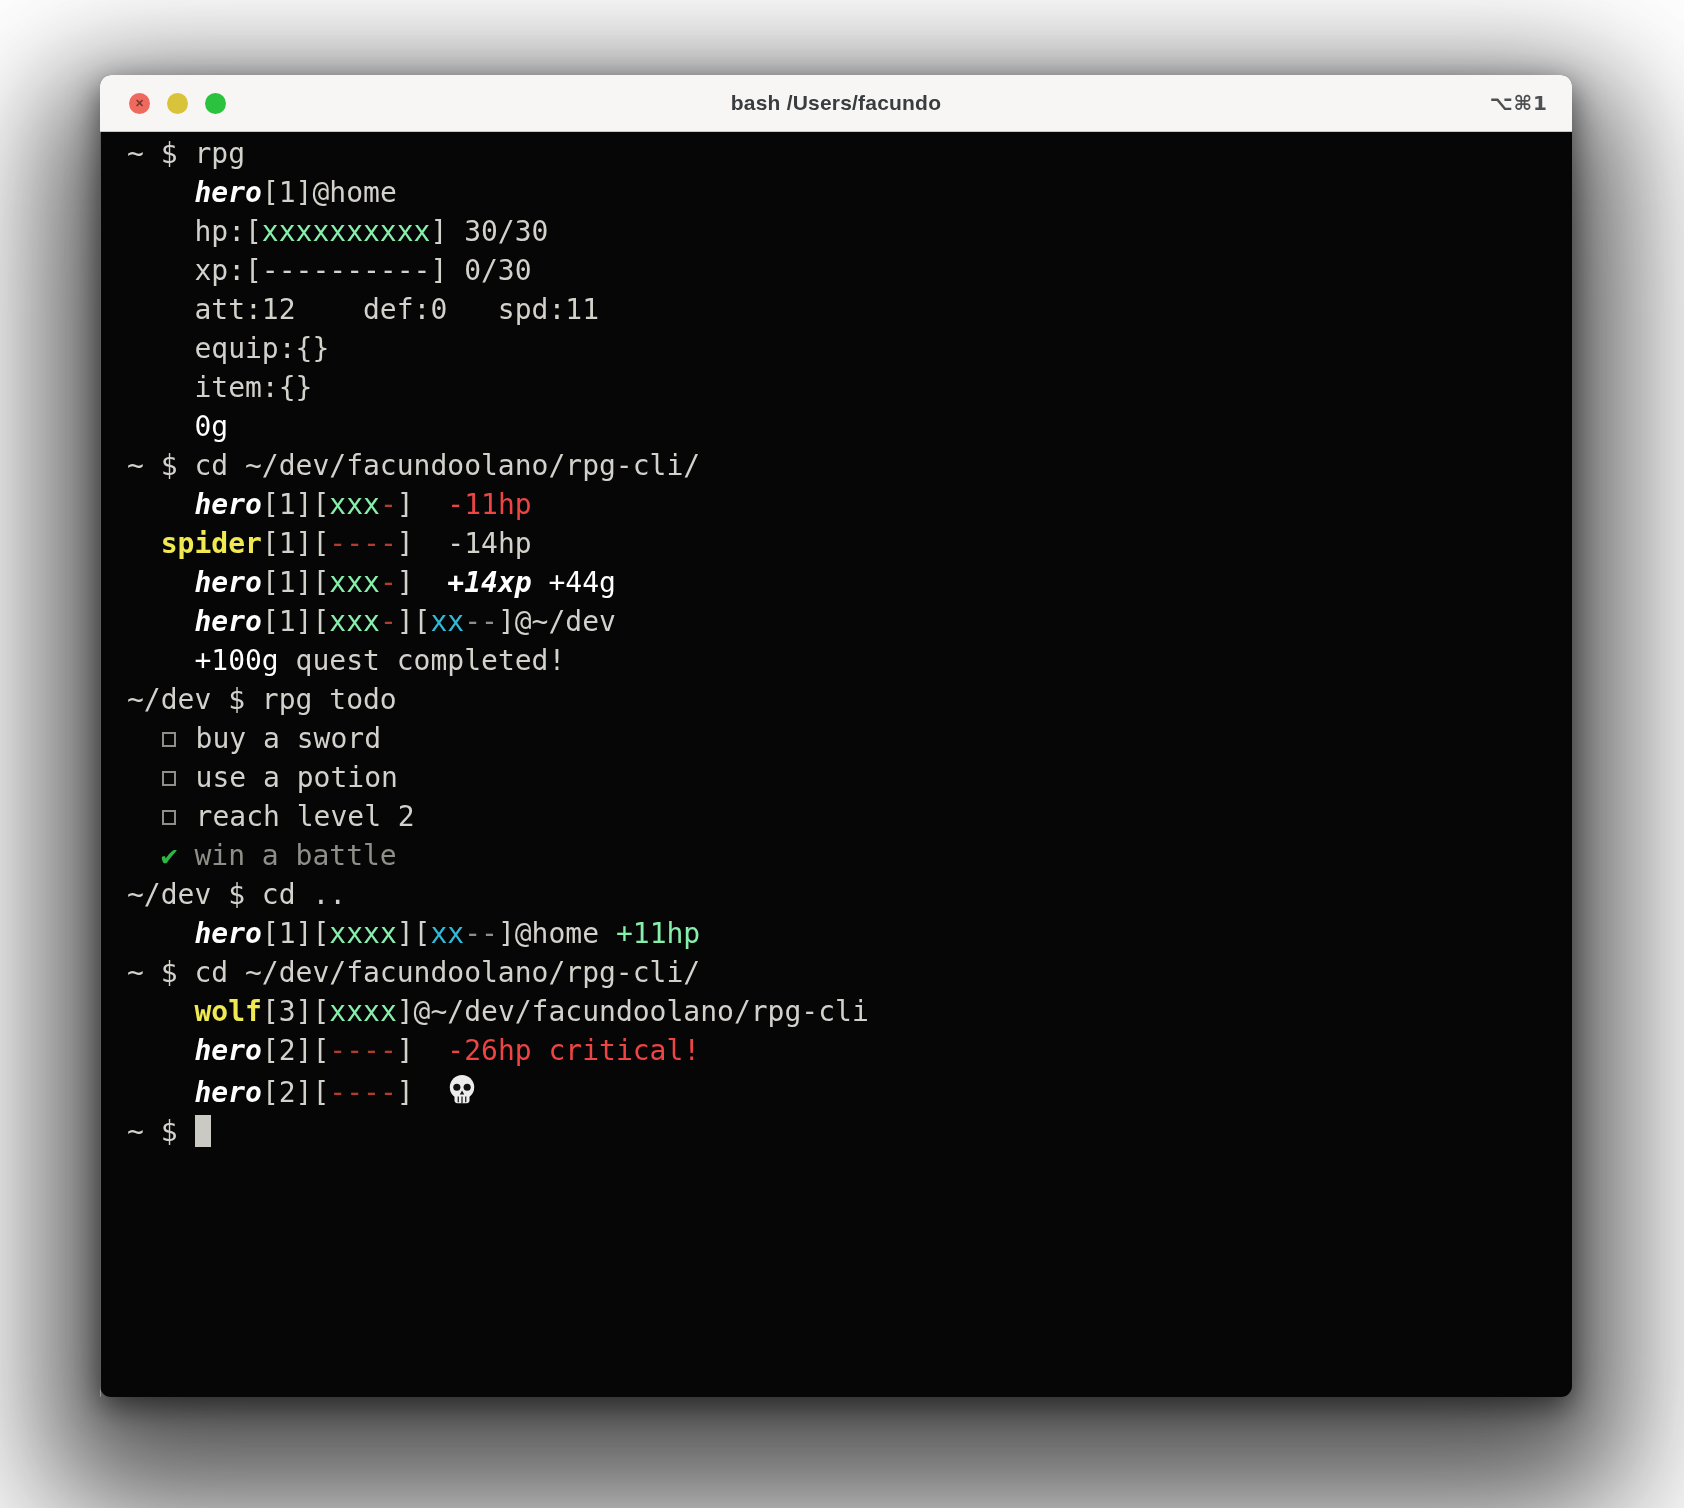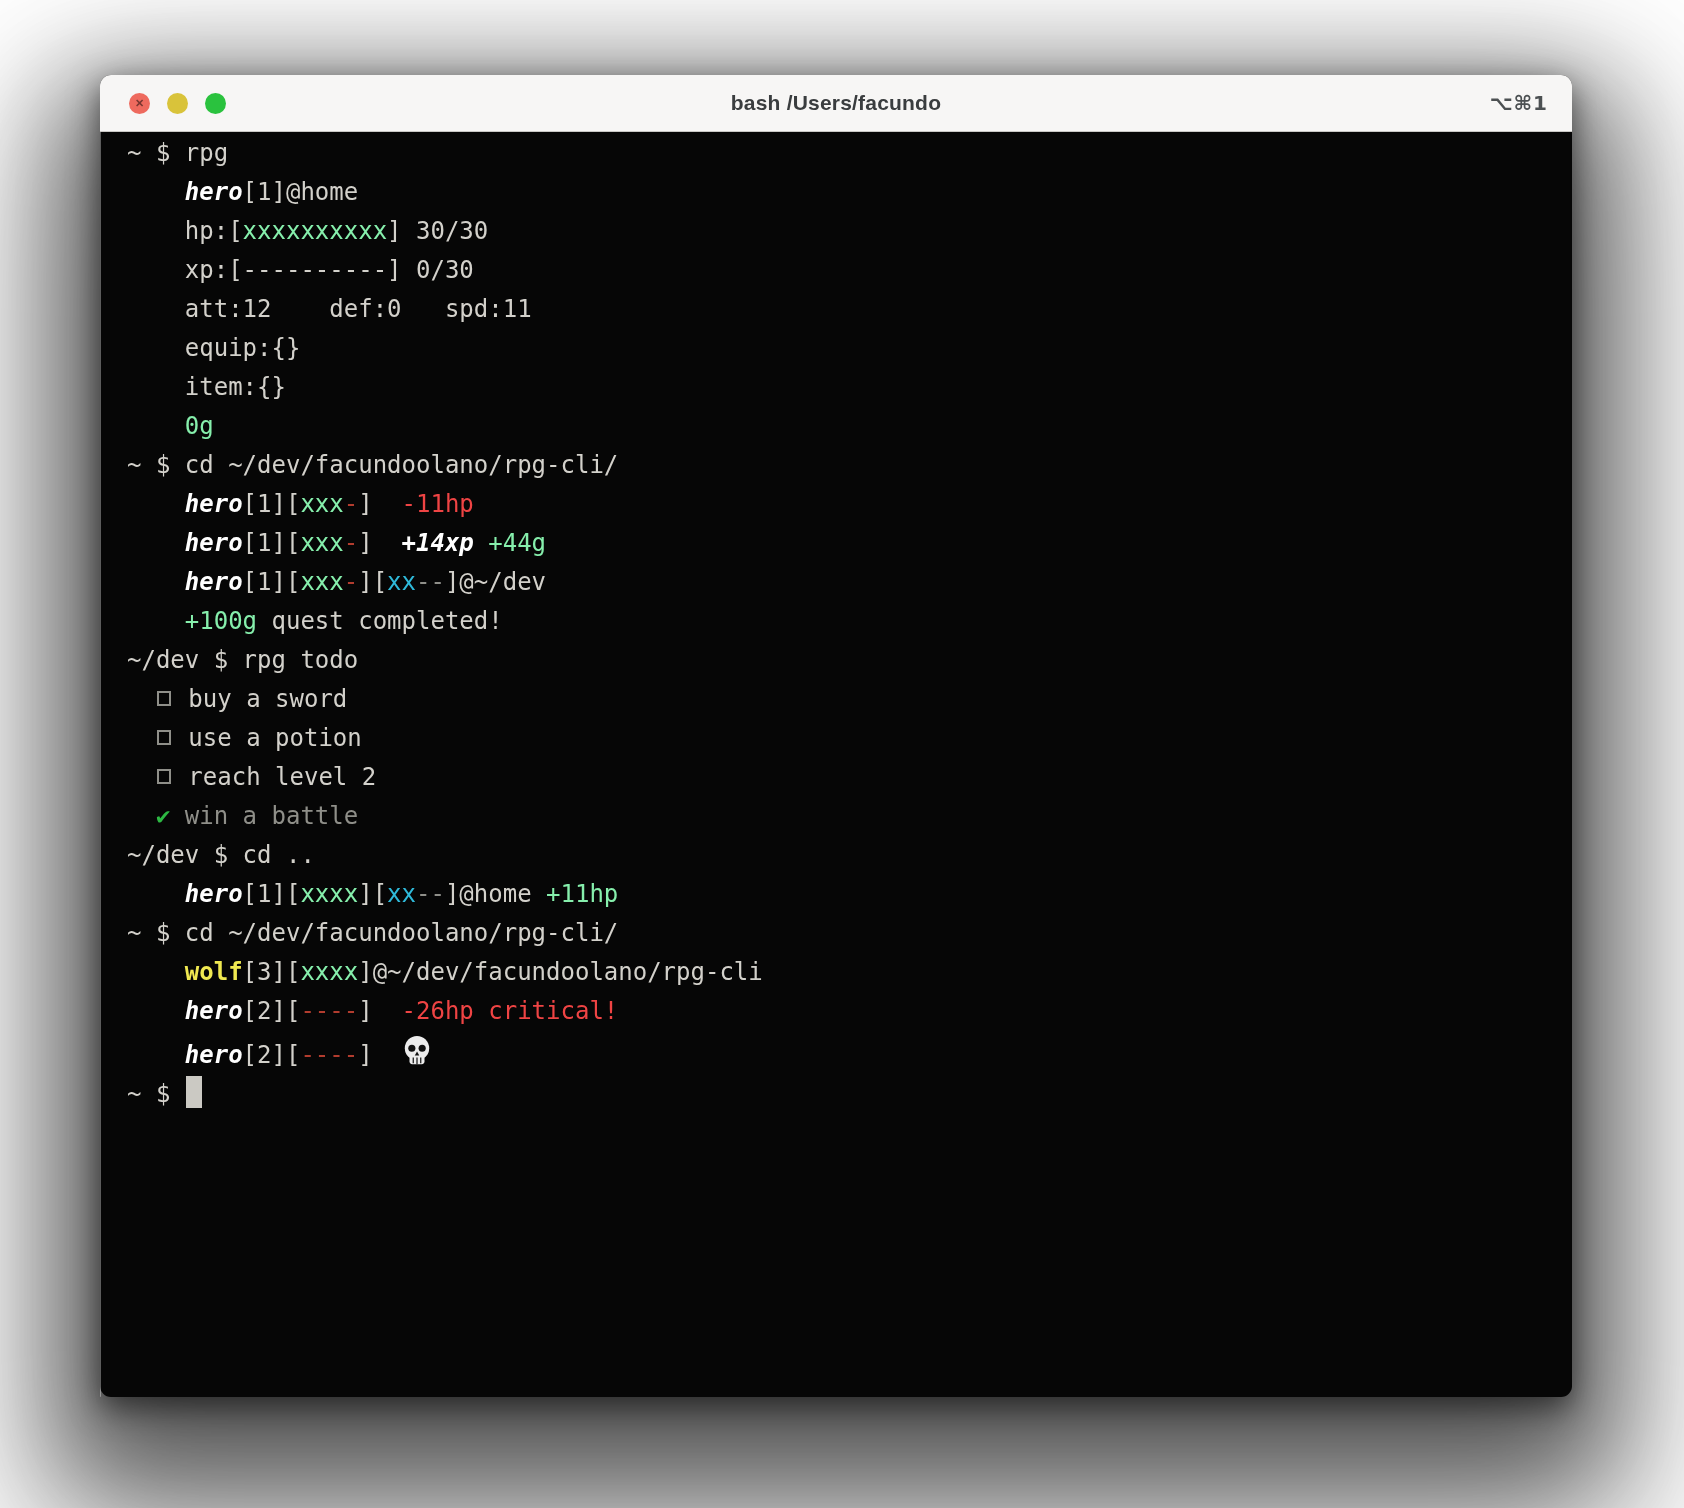--- a/index.html
+++ b/index.html
@@ -41,27 +41,27 @@
   .shortcut{
     position:absolute;right:24px;top:50%;transform:translateY(-50%);
     font-family:"DejaVu Sans", sans-serif;
     font-size:20px;font-weight:700;color:#4c5052;letter-spacing:1px;
   }
   .terminal{
     position:absolute;left:0;top:57px;right:0;bottom:0;
     padding:2px 13px 0 27px;box-sizing:border-box;
     border-radius:0 0 11px 11px;overflow:hidden;
     font-family:"DejaVu Sans Mono","DejaVu Sans", monospace;
-    font-size:24px;line-height:39px;
+    font-size:28px;line-height:39px;
   }
   .line{white-space:pre;height:39px;}
   .s-fg {color:#d3d1cb;}
   .s-b  {color:#ffffff;font-weight:700;font-style:italic;}
   .s-g  {color:#86efac;}
-  .s-y  {color:#86efac;}
+  .s-y  {color:#ffffff;}
   .s-yb {color:#f0e951;font-weight:700;}
   .s-cy {color:#2fb9d9;}
   .s-r  {color:#ef4444;}
   .s-dr {color:#b23c2e;}
   .s-dim{color:#8f8f89;}
   .s-chk{color:#2db843;}
   .checkbox{
     display:inline-block;box-sizing:border-box;
     width:14px;height:15px;border:2px solid #8f8f89;
     margin:0 3px 0 1px;transform:translateY(-1px);
@@ -90,20 +90,21 @@
       <div class="line"><span class="s-fg">~ $ </span><span class="s-fg">rpg</span></div>
       <div class="line"><span class="s-fg">    </span><span class="s-b">hero</span><span class="s-fg">[1]@home</span></div>
       <div class="line"><span class="s-fg">    hp:[</span><span class="s-g">xxxxxxxxxx</span><span class="s-fg">] 30/30</span></div>
       <div class="line"><span class="s-fg">    xp:[----------] 0/30</span></div>
       <div class="line"><span class="s-fg">    att:12    def:0   spd:11</span></div>
       <div class="line"><span class="s-fg">    equip:{}</span></div>
       <div class="line"><span class="s-fg">    item:{}</span></div>
       <div class="line"><span class="s-fg">    </span><span class="s-y">0g</span></div>
       <div class="line"><span class="s-fg">~ $ </span><span class="s-fg">cd ~/dev/facundoolano/rpg-cli/</span></div>
       <div class="line"><span class="s-fg">    </span><span class="s-b">hero</span><span class="s-fg">[1][</span><span class="s-g">xxx</span><span class="s-dr">-</span><span class="s-fg">]  </span><span class="s-r">-11hp</span></div>
+      <div class="line"><span class="s-fg">  </span><span class="s-yb">spider</span><span class="s-fg">[1][</span><span class="s-dr">----</span><span class="s-fg">]  </span><span class="s-fg">-14hp</span></div>
       <div class="line"><span class="s-fg">    </span><span class="s-b">hero</span><span class="s-fg">[1][</span><span class="s-g">xxx</span><span class="s-dr">-</span><span class="s-fg">]  </span><span class="s-b">+14xp</span><span class="s-fg"> </span><span class="s-y">+44g</span></div>
       <div class="line"><span class="s-fg">    </span><span class="s-b">hero</span><span class="s-fg">[1][</span><span class="s-g">xxx</span><span class="s-dr">-</span><span class="s-fg">][</span><span class="s-cy">xx</span><span class="s-dim">--</span><span class="s-fg">]@~/dev</span></div>
       <div class="line"><span class="s-fg">    </span><span class="s-y">+100g</span><span class="s-fg"> quest completed!</span></div>
       <div class="line"><span class="s-fg">~/dev $ </span><span class="s-fg">rpg todo</span></div>
       <div class="line"><span class="s-fg">  </span><span class="checkbox"></span><span class="s-fg"> buy a sword</span></div>
       <div class="line"><span class="s-fg">  </span><span class="checkbox"></span><span class="s-fg"> use a potion</span></div>
       <div class="line"><span class="s-fg">  </span><span class="checkbox"></span><span class="s-fg"> reach level 2</span></div>
       <div class="line"><span class="s-fg">  </span><span class="s-chk">✔</span><span class="s-fg"> </span><span class="s-dim">win a battle</span></div>
       <div class="line"><span class="s-fg">~/dev $ </span><span class="s-fg">cd ..</span></div>
       <div class="line"><span class="s-fg">    </span><span class="s-b">hero</span><span class="s-fg">[1][</span><span class="s-g">xxxx</span><span class="s-fg">][</span><span class="s-cy">xx</span><span class="s-dim">--</span><span class="s-fg">]@home </span><span class="s-g">+11hp</span></div>

